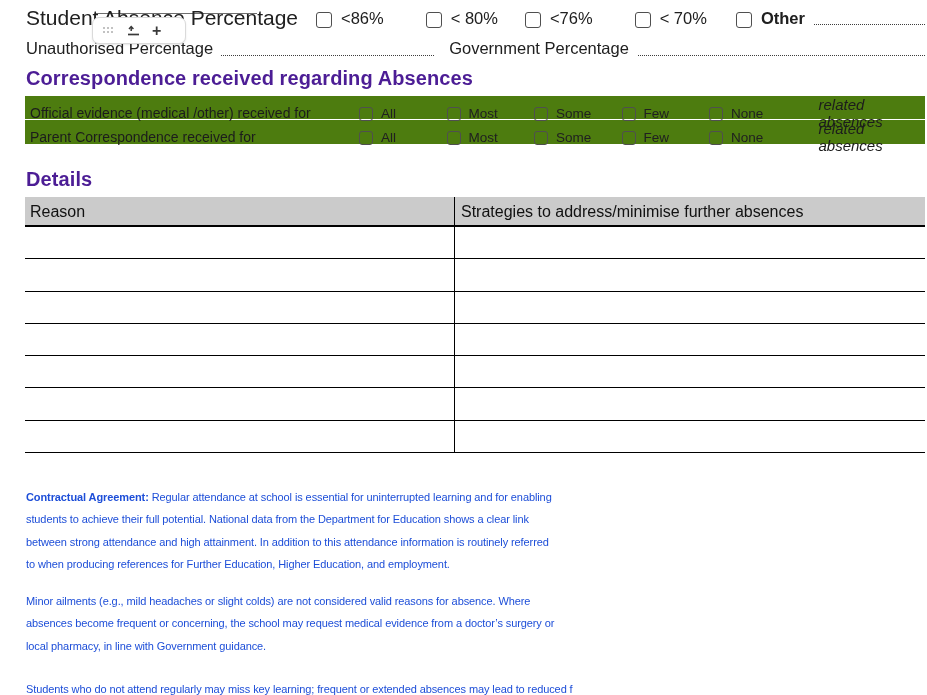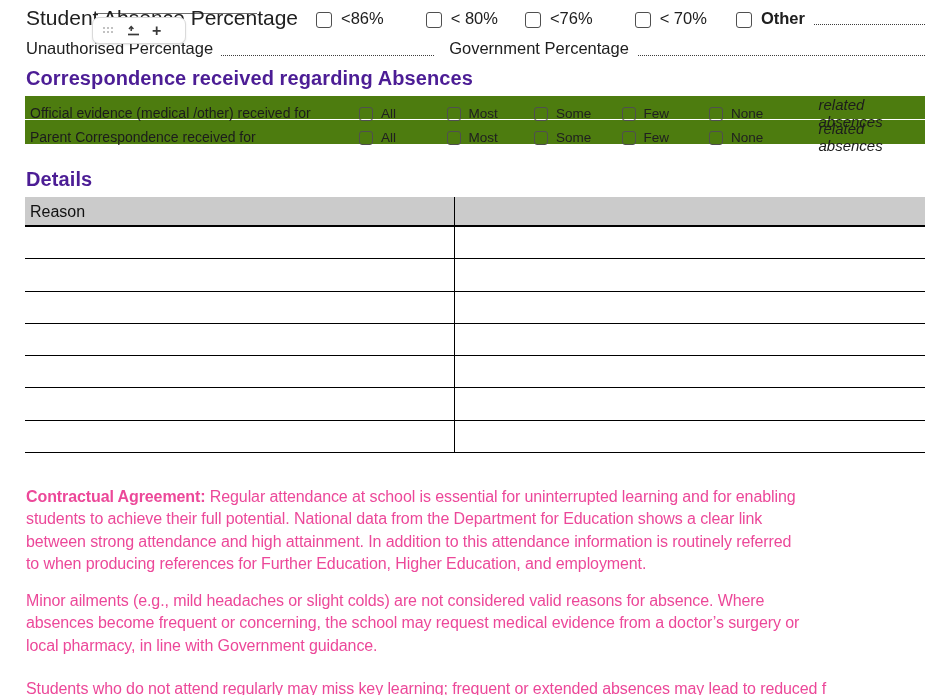--- a/index.html
+++ b/index.html
@@ -64,21 +64,21 @@
   
   .details-table { margin-left:-1px; margin-top:0;text-align:center; }
   .dt-row { display:grid; grid-template-columns:430px 1fr; }
   .dt-header { background:#cbcbcb; height:30px; border-bottom:2px solid #000; }
   .dt-header .cell { display:flex; align-items:flex-end; padding:0 0 4px 5px; font-size:16px; color:#111; }
   .dt-body { height:32.3px; border-bottom:1px solid #000; }
   .cell-left { border-right:1px solid #000; }
   .dt-header .cell-right { padding-left:6px; }
 
   
-  .para { font-size:16px; line-height:22.4px; letter-spacing:-0.1px; white-space:pre-line; color:#ec4899; }
+  .para { font-size:11px; line-height:22.4px; letter-spacing:-0.1px; white-space:pre-line; color:#1d4ed8; }
   .p1 { margin-top:33px; }
   .p2 { margin-top:14px; }
   .p3 { margin-top:21px; }
   .lead { font-weight:bold; }
 
   .sort-svg { display:block; }
 </style>
 </head>
 <body>
 
@@ -188,20 +188,21 @@
       </span>
       <span class="suffix">related absences</span>
     </div>
   </div>
 
   <h2 class="h-details">Details</h2>
 
   <div class="details-table">
     <div class="dt-row dt-header">
       <div class="cell cell-left">Reason</div>
+      <div class="cell cell-right">Strategies to address/minimise further absences</div>
     </div>
     <div class="dt-row dt-body">
       <div class="cell-left"></div>
       <div></div>
     </div>
     <div class="dt-row dt-body">
       <div class="cell-left"></div>
       <div></div>
     </div>
     <div class="dt-row dt-body">

